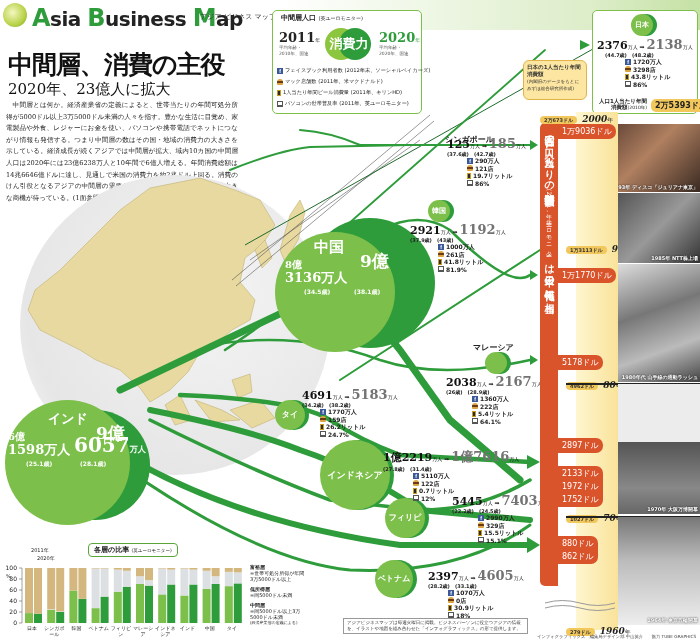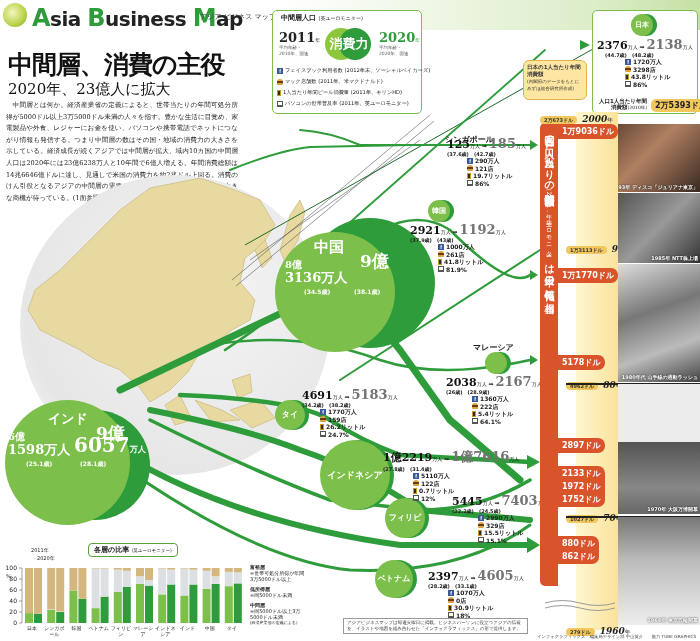--- a/index.html
+++ b/index.html
@@ -65,21 +65,21 @@
   .japan-box { left: 592px; top: 10px; width: 106px; height: 104px; border: 1.5px solid #7cbf4a; border-radius: 5px; background: #fff; }
 
   .callout { left: 523px; top: 60px; width: 64px; height: 40px; background: #fde6a1; border: 1px solid #e0b44a; border-radius: 6px; font-size: 5.5px; padding: 3px; line-height: 7px; font-weight: bold; color: #333; }
   .callout small { font-weight: normal; font-size: 4.5px; }
 
   
   .tl-strip { left: 576px; top: 112px; width: 42px; height: 518px; background: linear-gradient(90deg, #fff6d0, #f9e39a); }
   .tl-bar { left: 540px; top: 123px; width: 18px; height: 463px; background: #d9532b; border-radius: 5px 0 0 5px; }
   .tl-vtext { left: 541px; top: 128px; width: 16px; color: #fff; font-size: 10px; font-weight: bold; writing-mode: vertical-rl; letter-spacing: 0.5px; line-height: 16px; }
   .tl-vtext small { font-size: 6px; font-weight: normal; }
-  .tl-tag { background: #d9532b; color: #fff; font-weight: bold; font-size: 8px; padding: 2px 4px; border-radius: 0 7px 7px 0; white-space: nowrap; }
+  .tl-tag { background: #d9532b; color: #fff; font-weight: normal; font-size: 8px; padding: 2px 4px; border-radius: 0 7px 7px 0; white-space: nowrap; }
   .yr-pill { background: #f2c75c; color: #333; font-size: 5px; font-weight: bold; padding: 1px 4px; border-radius: 5px; }
   .yr-label { font: italic bold 9px "DejaVu Serif", serif; color: #222; }
   .yr-line { height: 1.5px; background: #222; }
 
   
   .photo { left: 618px; width: 82px; overflow: hidden; }
   .photo-cap { position: absolute; right: 2px; bottom: 2px; font-size: 5px; color: #fff; text-shadow: 0 0 2px #000; font-weight: bold; white-space: nowrap; }
   .chart-title { left: 88px; top: 543px; border: 1.5px solid #5aa53a; border-radius: 4px; padding: 1px 5px; font-size: 7px; font-weight: bold; background: #fff; }
   .chart-title small { font-size: 4.5px; font-weight: normal; }
 

